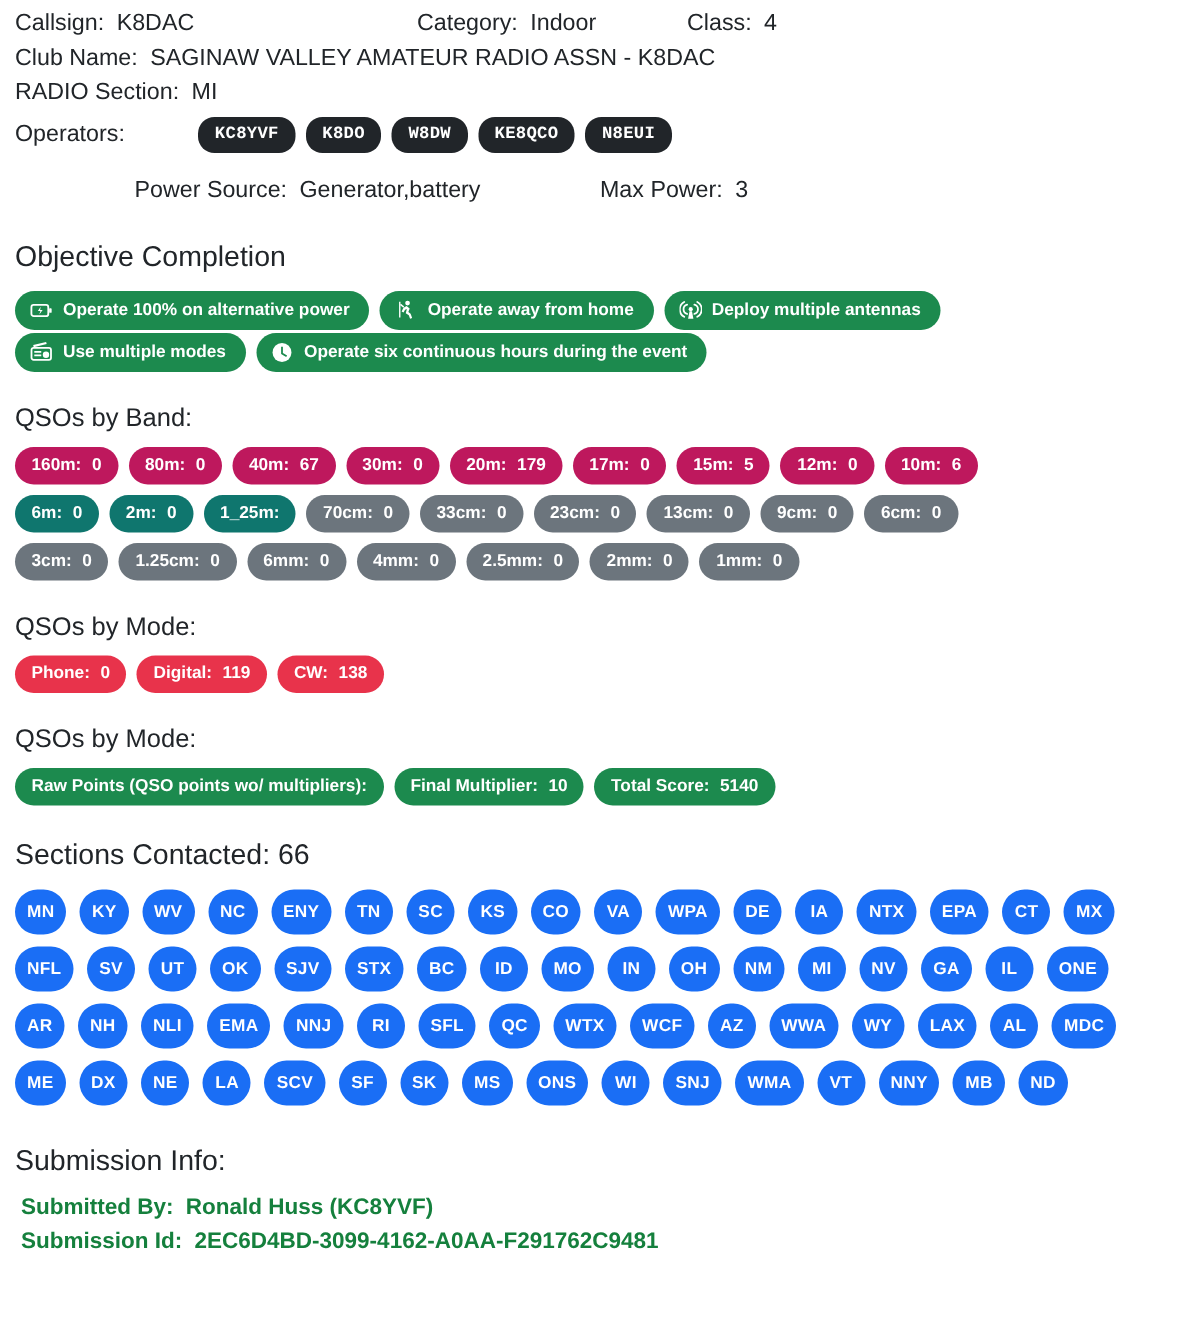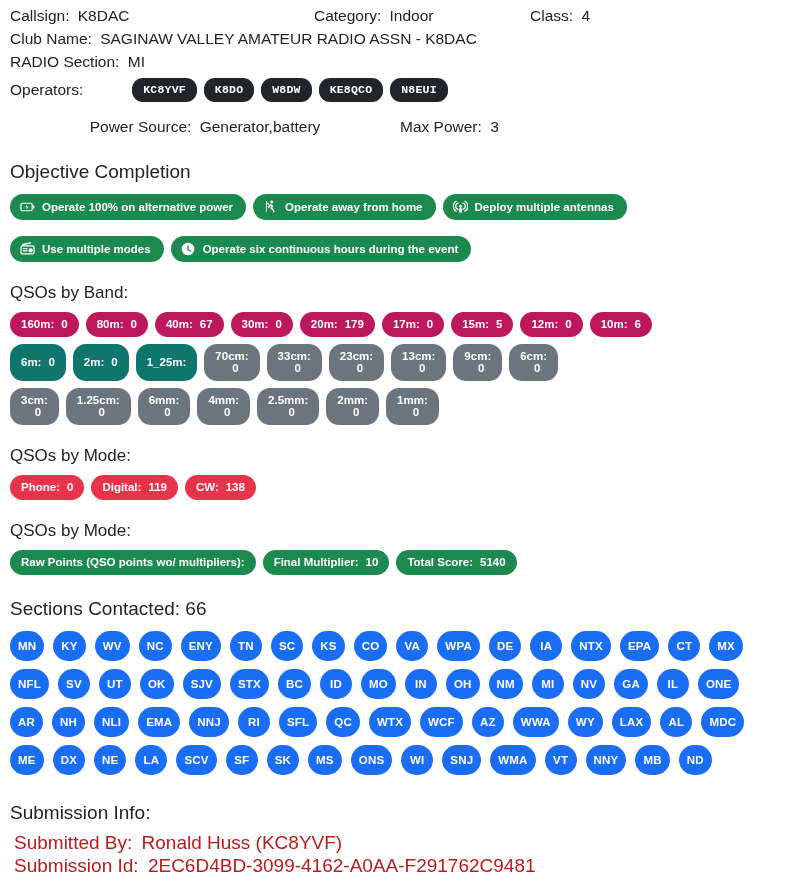--- a/index.html
+++ b/index.html
@@ -26,21 +26,20 @@
     height: 23px;
     white-space: nowrap;
     color: #212529;
   }
   .meta-line .lbl { color: #212529; }
   .meta-line .val { margin-left: 4px; }
 
   .row-split {
     display: flex;
     align-items: center;
-    gap: 36px;
   }
   .col-a { width: 268px; flex: 0 0 268px; }
   .col-b { width: 180px; flex: 0 0 180px; }
   .col-c { flex: 0 0 auto; }
 
   .operators-row {
     display: flex;
     align-items: center;
     height: 30px;
     margin-top: 2px;
@@ -86,21 +85,21 @@
     font-weight: normal;
     color: #212529;
     margin: 20px 0 8px 0;
     line-height: 22px;
   }
 
   
   .badge-wrap {
     display: flex;
     flex-wrap: wrap;
-    gap: 16px 7px;
+    gap: 2px 7px;
   }
   .badge {
     display: inline-flex;
     align-items: center;
     border-radius: 13px;
     color: #ffffff;
     font-size: 11.5px;
     font-weight: bold;
     padding: 6px 11px 7px 11px;
     line-height: 12px;
@@ -119,21 +118,21 @@
     align-items: center;
     justify-content: center;
     width: 15px;
     height: 13px;
     margin-right: 7px;
   }
   .badge.obj .oicon svg { display: block; }
 
   .badge.info    { background: #be185d; }
   .badge.warning { background: #0f766e; color: #fff; }
-  .badge.secondary { background: #6c757d; flex-direction: column; }
+  .badge.secondary { background: #6c757d; }
   .badge.danger  { background: #e8334b; }
   .badge.success { background: #1c8a4e; }
 
   
   .sections-wrap {
     display: flex;
     flex-wrap: wrap;
     gap: 8px 9px;
     max-width: 768px;
   }
@@ -150,25 +149,26 @@
     font-size: 11.5px;
     font-weight: bold;
     letter-spacing: .2px;
   }
 
   
   .submission {
     margin-top: 26px;
   }
   .sub-line {
-    font-size: 19px;
+    font-size: 15px;
     line-height: 23px;
     padding-left: 4px;
-    color: #b91c1c;
+    color: #15803d;
     white-space: nowrap;
+    font-weight: bold;
   }
   .sub-line .val { margin-left: 4px; }
 </style>
 </head>
 <body>
 
 <div class="page">
 
   <div>
 

